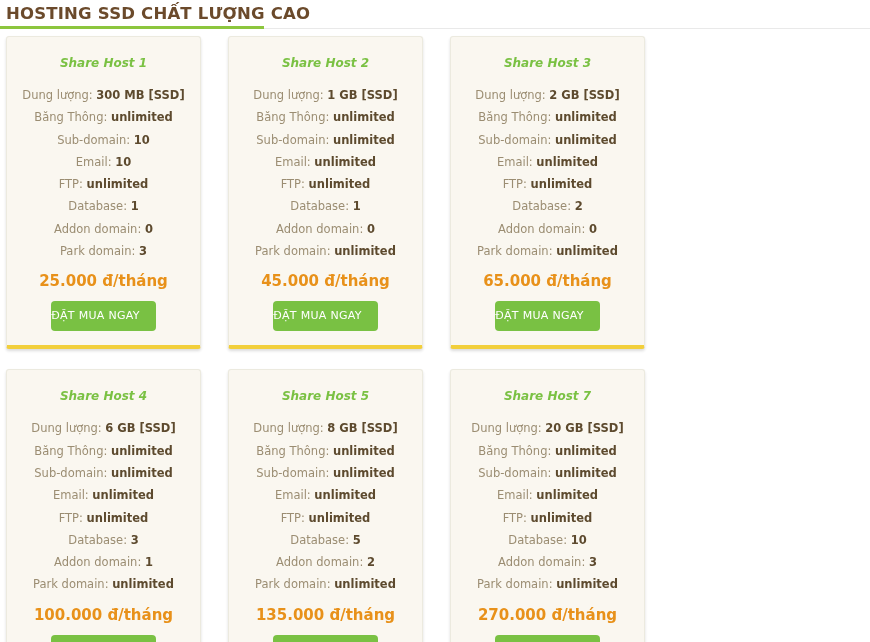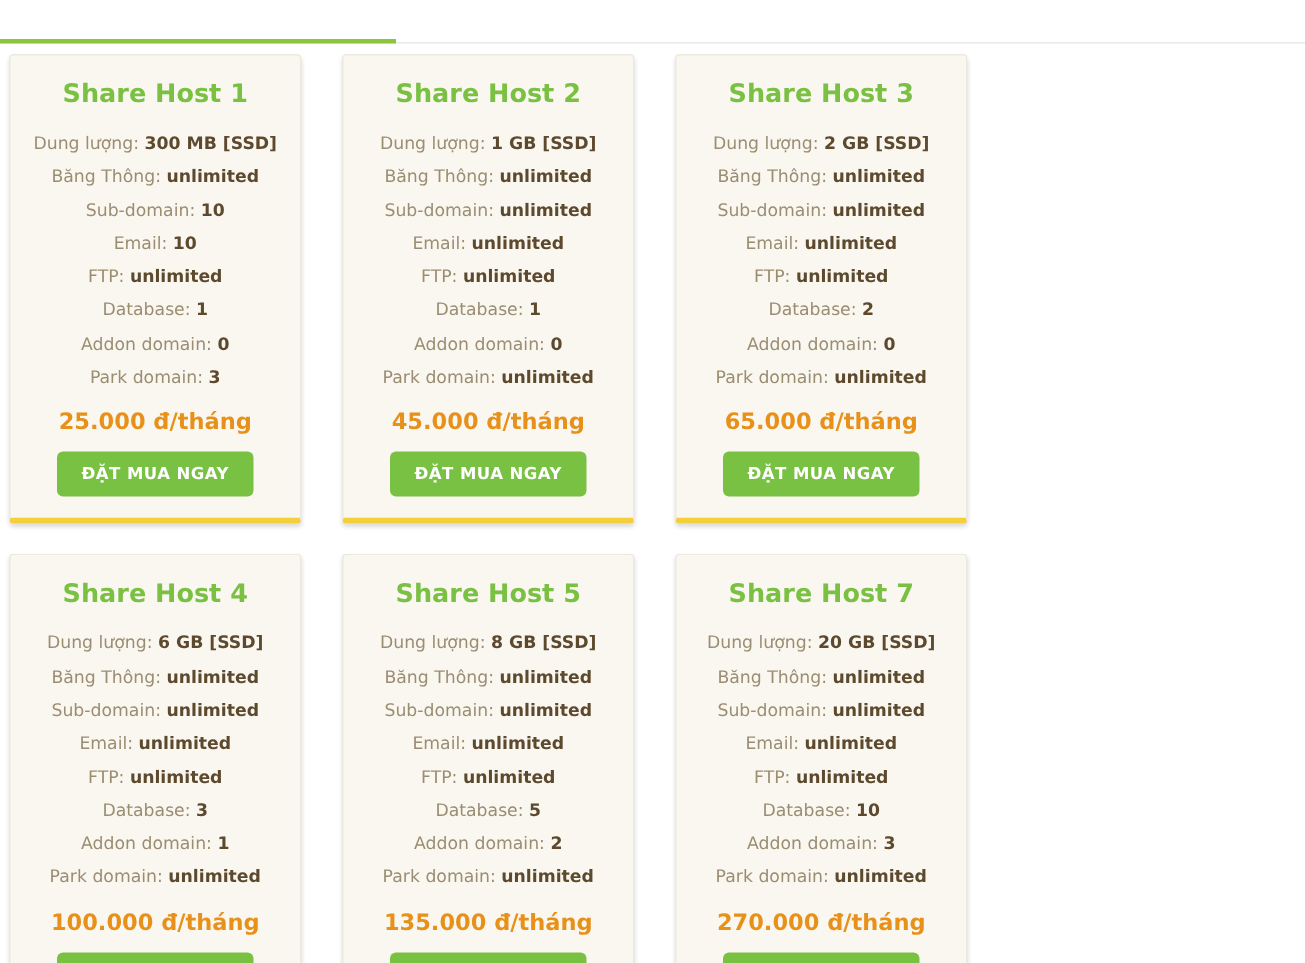--- a/index.html
+++ b/index.html
@@ -57,25 +57,26 @@
     width: 195px;
     background: #faf7f0;
     border: 1px solid #eceadf;
     border-bottom: 4px solid #f2cf3b;
     border-radius: 3px;
     box-shadow: 0 2px 3px rgba(0,0,0,0.14);
     padding: 16px 6px 14px 6px;
     text-align: center;
   }
   .card-title {
-    font-size: 17px;
+    font-size: 12px;
     font-weight: bold;
     color: #7ac143;
     margin-bottom: 11px;
     line-height: 20px;
+    font-style: italic;
   }
   .spec {
     font-size: 11.5px;
     color: #9b8d72;
     line-height: 22.3px;
     white-space: nowrap;
   }
   .spec b {
     color: #5d4a2e;
     font-weight: bold;
@@ -87,36 +88,37 @@
     margin-top: 9px;
     margin-bottom: 10px;
     line-height: 20px;
     text-align: center;
   }
   .buy-btn {
     display: inline-block;
     background: #79c143;
     color: #ffffff;
     font-size: 11px;
-    font-weight: bold;
+    font-weight: normal;
     letter-spacing: 0.3px;
     border: none;
     border-radius: 4px;
-    padding: 9px 16px 10px 16px;
+    padding: 9px 16px 10px 0;
     cursor: pointer;
     font-family: inherit;
     line-height: 11px;
   }
 </style>
 </head>
 <body>
 
 <div id="page">
 
   <div class="section-head">
+    <span class="section-title">HOSTING SSD CHẤT LƯỢNG CAO</span>
     <div class="rule-gray"></div>
     <div class="rule-green"></div>
   </div>
 
   <div class="grid" id="plan-grid">
       <div class="card"><div class="card-title">Share Host 1</div><div class="spec"><span>Dung lượng:</span> <b>300 MB [SSD]</b></div><div class="spec"><span>Băng Thông:</span> <b>unlimited</b></div><div class="spec"><span>Sub-domain:</span> <b>10</b></div><div class="spec"><span>Email:</span> <b>10</b></div><div class="spec"><span>FTP:</span> <b>unlimited</b></div><div class="spec"><span>Database:</span> <b>1</b></div><div class="spec"><span>Addon domain:</span> <b>0</b></div><div class="spec"><span>Park domain:</span> <b>3</b></div><div class="price">25.000 đ/tháng</div><button class="buy-btn">ĐẶT MUA NGAY</button></div>
       <div class="card"><div class="card-title">Share Host 2</div><div class="spec"><span>Dung lượng:</span> <b>1 GB [SSD]</b></div><div class="spec"><span>Băng Thông:</span> <b>unlimited</b></div><div class="spec"><span>Sub-domain:</span> <b>unlimited</b></div><div class="spec"><span>Email:</span> <b>unlimited</b></div><div class="spec"><span>FTP:</span> <b>unlimited</b></div><div class="spec"><span>Database:</span> <b>1</b></div><div class="spec"><span>Addon domain:</span> <b>0</b></div><div class="spec"><span>Park domain:</span> <b>unlimited</b></div><div class="price">45.000 đ/tháng</div><button class="buy-btn">ĐẶT MUA NGAY</button></div>
       <div class="card"><div class="card-title">Share Host 3</div><div class="spec"><span>Dung lượng:</span> <b>2 GB [SSD]</b></div><div class="spec"><span>Băng Thông:</span> <b>unlimited</b></div><div class="spec"><span>Sub-domain:</span> <b>unlimited</b></div><div class="spec"><span>Email:</span> <b>unlimited</b></div><div class="spec"><span>FTP:</span> <b>unlimited</b></div><div class="spec"><span>Database:</span> <b>2</b></div><div class="spec"><span>Addon domain:</span> <b>0</b></div><div class="spec"><span>Park domain:</span> <b>unlimited</b></div><div class="price">65.000 đ/tháng</div><button class="buy-btn">ĐẶT MUA NGAY</button></div>
       <div class="card"><div class="card-title">Share Host 4</div><div class="spec"><span>Dung lượng:</span> <b>6 GB [SSD]</b></div><div class="spec"><span>Băng Thông:</span> <b>unlimited</b></div><div class="spec"><span>Sub-domain:</span> <b>unlimited</b></div><div class="spec"><span>Email:</span> <b>unlimited</b></div><div class="spec"><span>FTP:</span> <b>unlimited</b></div><div class="spec"><span>Database:</span> <b>3</b></div><div class="spec"><span>Addon domain:</span> <b>1</b></div><div class="spec"><span>Park domain:</span> <b>unlimited</b></div><div class="price">100.000 đ/tháng</div><button class="buy-btn">ĐẶT MUA NGAY</button></div>
       <div class="card"><div class="card-title">Share Host 5</div><div class="spec"><span>Dung lượng:</span> <b>8 GB [SSD]</b></div><div class="spec"><span>Băng Thông:</span> <b>unlimited</b></div><div class="spec"><span>Sub-domain:</span> <b>unlimited</b></div><div class="spec"><span>Email:</span> <b>unlimited</b></div><div class="spec"><span>FTP:</span> <b>unlimited</b></div><div class="spec"><span>Database:</span> <b>5</b></div><div class="spec"><span>Addon domain:</span> <b>2</b></div><div class="spec"><span>Park domain:</span> <b>unlimited</b></div><div class="price">135.000 đ/tháng</div><button class="buy-btn">ĐẶT MUA NGAY</button></div>

